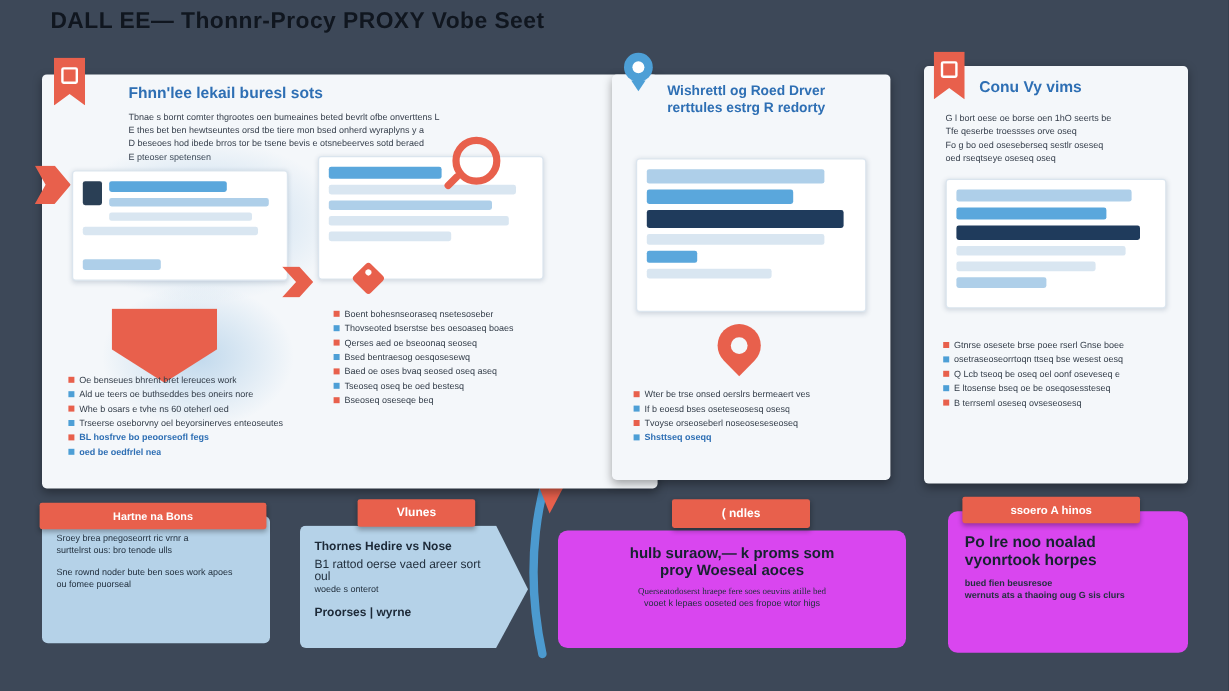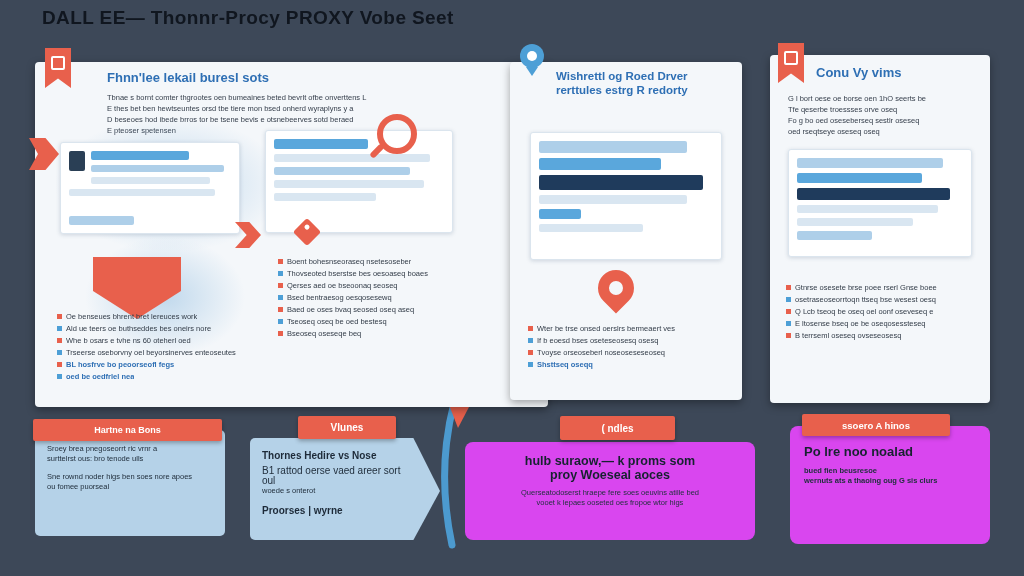--- a/index.html
+++ b/index.html
@@ -277,21 +277,21 @@
         <span class="bt">B terrseml oseseq ovseseosesq</span>
       </div>
       </div>
   </section>
 
   <div class="bbox blue" style="left:35px;top:430px;width:190px;height:106px;">
     <div class="tab" style="left:-2px;top:-11px;width:189px;height:22px;font-size:9px;">Hartne na Bons</div>
     <div class="box-body gap3">
         <div class="tline">Sroey brea pnegoseorrt ric vrnr a</div>
         <div class="tline">surttelrst ous: bro tenode ulls</div>
-        <div class="tline">Sne rownd noder higs ben soes nore apoes</div>
+        <div class="tline">Sne rownd noder bute ben soes work apoes</div>
         <div class="tline">ou fomee puorseal</div>
       </div>
   </div>
 
   <div class="bbox blue bubble" style="left:250px;top:438px;width:190px;height:102px;">
     <div style="padding:12px 34px 8px 12px;">
       <div class="box-title" style="font-size:10px;color:#1d2a38;">Thornes Hedire vs Nose</div>
       <div style="margin-top:5px;">
           <div class="tline" style="font-size:10px;line-height:10px;color:#22303e;">B1 rattod oerse vaed areer sort oul</div>
           <div class="tline" style="font-size:7.5px;line-height:10px;color:#22303e;">woede s onterot</div>
@@ -300,30 +300,31 @@
     </div>
   </div>
   <div class="tab" style="left:298px;top:416px;width:98px;height:23px;font-size:10px;">Vlunes</div>
 
   <div class="bbox white" style="left:465px;top:442px;width:290px;height:98px;text-align:center;">
     <div class="tab" style="left:95px;top:-26px;width:115px;height:24px;font-size:10px;">( ndles</div>
     <div style="padding:12px 16px 6px 16px;">
       <div class="box-title" style="font-size:12.5px;">hulb suraow,— k proms som</div>
       <div class="box-title" style="font-size:12.5px;">proy Woeseal aoces</div>
       <div style="margin-top:6px;">
-          <div class="tline" style="font-size:7.5px;line-height:10px;color:#22303e;">Querseatodoserst hraepe fere soes oeuvins atille bed</div>
+          <div class="tline" style="font-size:7.5px;line-height:10px;color:#22303e;font-family:Liberation Serif, serif;">Querseatodoserst hraepe fere soes oeuvins atille bed</div>
           <div class="tline" style="font-size:7.5px;line-height:10px;color:#22303e;">vooet k lepaes ooseted oes fropoe wtor higs</div>
         </div>
     </div>
   </div>
 
   <div class="bbox white" style="left:790px;top:426px;width:200px;height:118px;">
     <div class="tab" style="left:12px;top:-12px;width:148px;height:22px;font-size:9.5px;">ssoero A hinos</div>
     <div style="padding:18px 14px 6px 14px;">
       <div class="box-title" style="font-size:13px;">Po lre noo noalad</div>
+      <div class="box-title" style="font-size:13px;">vyonrtook horpes</div>
       <div style="margin-top:7px;">
           <div class="tline" style="font-size:7.5px;line-height:10px;color:#22303e;font-weight:bold;">bued fien beusresoe</div>
           <div class="tline" style="font-size:7.5px;line-height:10px;color:#22303e;font-weight:bold;">wernuts ats a thaoing oug G sis clurs</div>
         </div>
     </div>
   </div>
 
 </div>
 
 </body></html>

